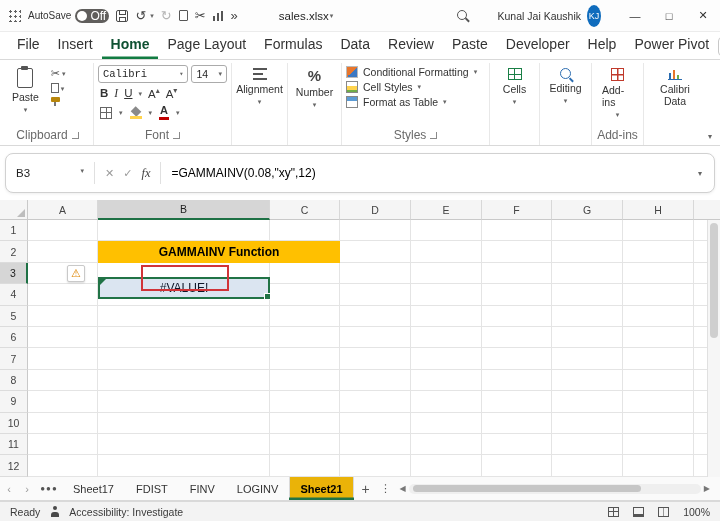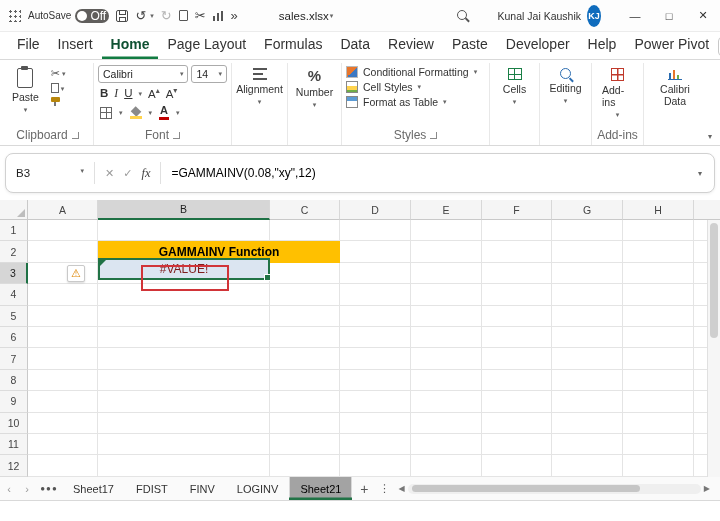--- a/index.html
+++ b/index.html
@@ -23,21 +23,21 @@
 .i-doc { width:9px; height:11px; border:1.2px solid #555; border-radius:1px; }
 .i-chart { width:11px; height:10px; background:
   linear-gradient(#555 0 0) 0 100%/2px 5px no-repeat,
   linear-gradient(#555 0 0) 4px 100%/2px 8px no-repeat,
   linear-gradient(#555 0 0) 8px 100%/2px 10px no-repeat; }
 .t-file { display:flex; align-items:center; gap:4px; margin-left:34px; font-size:11.5px; color:#252525; }
 .t-search { margin-left:auto; margin-right:24px; }
 .i-search { width:10px; height:10px; border:1.5px solid #555; border-radius:50%; position:relative; display:inline-block; }
 .i-search::after { content:''; position:absolute; width:5px; height:1.5px; background:#555; transform:rotate(45deg); right:-4px; bottom:-2px; }
 .userchip { display:flex; align-items:center; gap:6px; font-size:10.5px; color:#333; margin-right:10px; }
-.avatar { width:14px; height:22px; border-radius:50%; background:#0f6cbd; color:#fff; font-size:9px; display:flex; align-items:center; justify-content:center; font-weight:bold; }
+.avatar { width:14px; height:22px; border-radius:50%; background:#0f6cbd; color:#fff; font-size:9px; display:flex; align-items:center; justify-content:center; font-weight:normal; }
 .winbtns { display:flex; align-self:stretch; }
 .winbtn { width:34px; display:flex; align-items:center; justify-content:center; font-size:11px; color:#333; }
 
 
 .tabrow { height:28px; display:flex; align-items:flex-end; padding:0 8px; background:#fff; border-bottom:1px solid #d9d9d9; }
 .rtab { padding:6px 9px 7px; font-size:14px; color:#333; white-space:nowrap; }
 .rtab.active { font-weight:bold; color:#0f5132; box-shadow:inset 0 -2.5px 0 #127c42; }
 .comments-btn { margin-left:auto; margin-bottom:3px; display:flex; align-items:center; gap:5px; border:1px solid #c8c8c8; border-radius:4px; padding:2.5px 9px; background:#fff; font-size:11px; color:#333; }
 .i-comment { width:11px; height:9px; border:1.3px solid #1a7f46; border-radius:2px; position:relative; }
 .i-comment::after { content:''; position:absolute; left:1px; bottom:-4px; border-left:3px solid transparent; border-right:3px solid transparent; border-top:4px solid #1a7f46; }
@@ -54,21 +54,21 @@
 .i-clipboard { width:16px; height:20px; border:1.5px solid #555; border-radius:2px; position:relative; }
 .i-clipboard::before { content:''; position:absolute; top:-3px; left:3px; width:7px; height:4px; background:#555; border-radius:1px; }
 .clip-mini { display:flex; flex-direction:column; gap:4px; padding-top:3px; align-items:flex-start; }
 .mini-ic { font-size:11px; color:#555; line-height:1; display:flex; align-items:center; gap:2px; }
 .i-copy { width:8px; height:10px; border:1px solid #666; background:#fff; position:relative; }
 .i-copy::before { content:''; position:absolute; left:2px; top:-3px; width:8px; height:10px; border:1px solid #666; z-index:-1; }
 .i-painter { width:9px; height:5px; background:#b8860b; border-radius:1px; position:relative; }
 .i-painter::after { content:''; position:absolute; left:3.5px; bottom:-4px; width:2px; height:4px; background:#777; }
 .font-r1 { display:flex; gap:3px; }
 .combo { display:flex; align-items:center; justify-content:space-between; border:1px solid #ababab; border-radius:3px; padding:1px 4px; font-size:10.5px; height:18px; background:#fff; }
-.combo.name { width:92px; }
+.combo.name { width:92px;font-family:Liberation Mono, monospace; }
 .combo.size { width:36px; }
 .font-r2 { display:flex; align-items:center; gap:6px; padding:4px 2px 2px; font-size:11.5px; color:#333; }
 .fb { line-height:1; }
 .fb.b { font-weight:bold; }
 .fb.i { font-style:italic; font-family:"Liberation Serif", serif; }
 .fb.u { text-decoration:underline; }
 .grow-sup { font-size:8px; vertical-align:super; color:#555; }
 .font-r3 { display:flex; align-items:center; gap:7px; padding:3px 2px 0; }
 .i-borders { width:12px; height:12px; border:1px solid #666;
   background:linear-gradient(#666 0 0) center/12px 1px no-repeat, linear-gradient(#666 0 0) center/1px 12px no-repeat; }
@@ -121,34 +121,34 @@
 .colhdr.sel { background:#d6d6d6; border-bottom:2px solid #1e7145; color:#222; }
 .hfill { flex:1; background:#f5f5f5; border-bottom:1px solid #c9c9c9; }
 .grow { display:flex; height:21.417px; flex:0 0 21.417px; }
 .rowhdr { width:28px; background:#f5f5f5; border-right:1px solid #c9c9c9; border-bottom:1px solid #dcdcdc; font-size:10.5px; color:#444; display:flex; align-items:center; justify-content:center; }
 .rowhdr.sel { background:#d6d6d6; border-right:2px solid #1e7145; color:#222; }
 .cell { border-right:1px solid #e4e4e4; border-bottom:1px solid #e4e4e4; background:#fff; }
 .col-a { width:70px; } .col-b { width:172px; } .col-c { width:70px; } .col-d { width:71px; }
 .col-e { width:71px; } .col-f { width:70px; } .col-g { width:71px; } .col-h { width:71px; }
 .cfill { flex:1; border-right:none; }
 .banner { position:absolute; left:98px; top:41.4px; width:242px; height:21.5px; background:#ffc000; display:flex; align-items:center; justify-content:center; font-weight:bold; font-size:12px; color:#000; }
-.b3sel { position:absolute; left:98px; top:58px; width:172px; height:21.6px; background:#dbe5f1; border:2px solid #217346; display:flex; align-items:center; justify-content:center; font-size:12px; color:#7f1d1d; }
+.b3sel { position:absolute; left:98px; top:77px; width:172px; height:21.6px; background:#dbe5f1; border:2px solid #217346; display:flex; align-items:center; justify-content:center; font-size:12px; color:#0f172a; }
 .b3sel::after { content:''; position:absolute; right:-3px; bottom:-3px; width:5px; height:5px; background:#217346; border:1px solid #fff; }
 .b3sel::before { content:''; position:absolute; left:0; top:0; border-top:6px solid #1f7246; border-right:6px solid transparent; }
 .redbox { position:absolute; left:141px; top:64.5px; width:88px; height:26px; border:2px solid #d13438; pointer-events:none; }
 .errbtn { position:absolute; left:67px; top:65px; width:18px; height:17px; background:#fff; border:1px solid #c9c9c9; border-radius:2px; display:flex; align-items:center; justify-content:center; font-size:11px; color:#de8500; box-shadow:0 1px 2px rgba(0,0,0,.15); }
 .vscroll { position:absolute; right:0; top:20px; bottom:0; width:13px; background:#f6f6f6; border-left:1px solid #e0e0e0; }
 .vthumb { position:absolute; left:2px; right:2px; top:3px; height:115px; background:#cfcfcf; border-radius:5px; }
 
 
 .stabs { height:24px; display:flex; align-items:stretch; background:#fafafa; border-bottom:1px solid #d9d9d9; }
 .snav { width:18px; display:flex; align-items:center; justify-content:center; color:#9b9b9b; font-size:11px; }
 .sdots { width:26px; display:flex; align-items:center; justify-content:center; color:#555; font-size:8px; letter-spacing:1px; }
 .stab { padding:0 11px; display:flex; align-items:center; font-size:11px; color:#333; }
-.stab.active { background:#a3a3a3; font-weight:normal; color:#000; box-shadow:inset 0 -2.5px 0 #217346, inset 1px 0 0 #d9d9d9, inset -1px 0 0 #d9d9d9; }
+.stab.active { background:#eab308; font-weight:bold; color:#000; box-shadow:inset 0 -2.5px 0 #217346, inset 1px 0 0 #d9d9d9, inset -1px 0 0 #d9d9d9; }
 .saddbtn { width:24px; display:flex; align-items:center; justify-content:center; font-size:14px; color:#555; }
 .smore { width:16px; display:flex; align-items:center; justify-content:center; font-size:11px; color:#555; }
 .hscroll { flex:1; margin:5px 10px 5px 6px; display:flex; align-items:center; gap:3px; }
 .harrow { font-size:8px; color:#777; }
 .htrack { flex:1; height:10px; background:#efefef; border-radius:5px; position:relative; }
 .hthumb { position:absolute; left:4px; top:1.5px; height:7px; width:78%; background:#c6c6c6; border-radius:4px; }
 
 
 .status { height:20px; display:flex; align-items:center; gap:10px; background:#f3f3f3; border-top:1px solid #d9d9d9; padding:0 10px; font-size:10.5px; color:#3b3b3b; }
 .i-person { width:9px; height:11px; position:relative; }
@@ -556,14 +556,25 @@
     <div class="smore">⋮</div>
     <div class="hscroll">
       <span class="harrow">◀</span>
       <div class="htrack">
           <div class="hthumb"></div>
         </div>
       <span class="harrow">▶</span>
     </div>
   </div>
 
+  <div class="status">
+    <span>Ready</span>
+    <span class="i-person"></span>
+    <span>Accessibility: Investigate</span>
+    <div class="sright">
+      <span class="i-view-normal"></span>
+      <span class="i-view-layout"></span>
+      <span class="i-view-break"></span>
+      <span class="zoom">100%</span>
+    </div>
+  </div>
 
 </div>
 
 </body></html>

